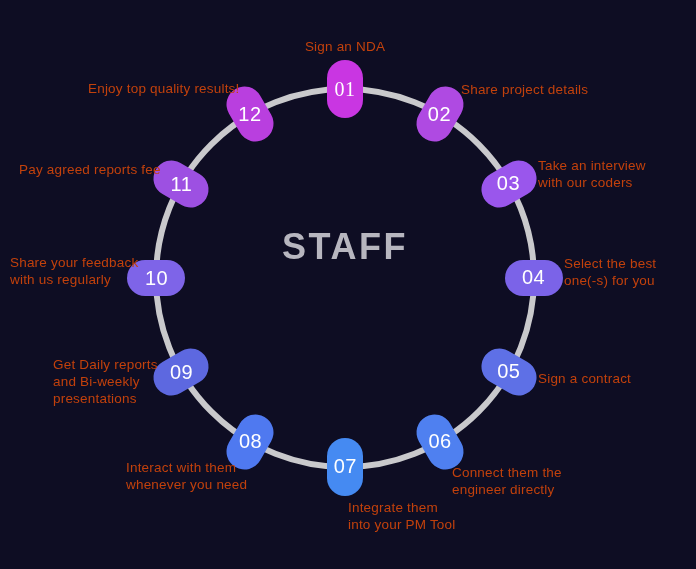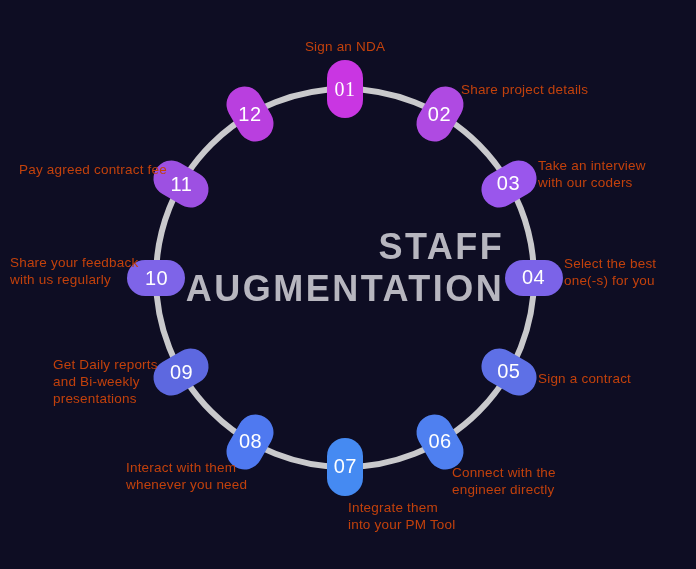--- a/index.html
+++ b/index.html
@@ -73,21 +73,20 @@
 <body style="background: rgb(14, 13, 35);">
 
 <div class="stage">
 
   <svg class="ring-svg" width="696" height="569" aria-hidden="true">
     <circle cx="345" cy="278" r="189" fill="none" stroke="#c9c9cc" stroke-width="6"></circle>
   </svg>
 
   <div class="title-block" style="color: rgb(183, 182, 191);">
     <div>STAFF</div>
-    <div>AUGMENTATION</div>
   </div>
 
   <div class="pill s1" style="background: rgb(201, 54, 226);">
       <span class="num">01</span>
     </div>
   <div class="pill s2" style="background: rgb(175, 74, 226);">
       <span class="num">02</span>
     </div>
   <div class="pill s3" style="background: rgb(154, 86, 236);">
       <span class="num">03</span>
@@ -131,37 +130,40 @@
     <div>with our coders</div>
   </div>
   <div class="lbl l4">
     <div>Select the best</div>
     <div>one(-s) for you</div>
   </div>
   <div class="lbl l5">
     <div>Sign a contract</div>
   </div>
   <div class="lbl l6">
-    <div>Connect with the</div>
+    <div>Connect them the</div>
     <div>engineer directly</div>
   </div>
   <div class="lbl l7">
     <div>Integrate them</div>
     <div>into your PM Tool</div>
   </div>
   <div class="lbl l8">
     <div>Interact with them</div>
     <div>whenever you need</div>
   </div>
   <div class="lbl l9">
     <div>Get Daily reports</div>
     <div>and Bi-weekly</div>
     <div>presentations</div>
   </div>
   <div class="lbl l10">
     <div>Share your feedback</div>
     <div>with us regularly</div>
   </div>
   <div class="lbl l11">
-    <div>Pay agreed contract fee</div>
+    <div>Pay agreed reports fee</div>
+  </div>
+  <div class="lbl l12">
+    <div>Enjoy top quality results!</div>
   </div>
 
 </div>
 
 </body></html>

